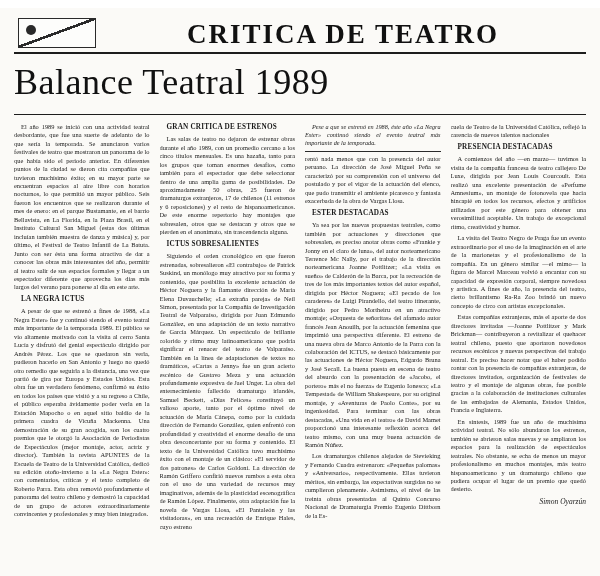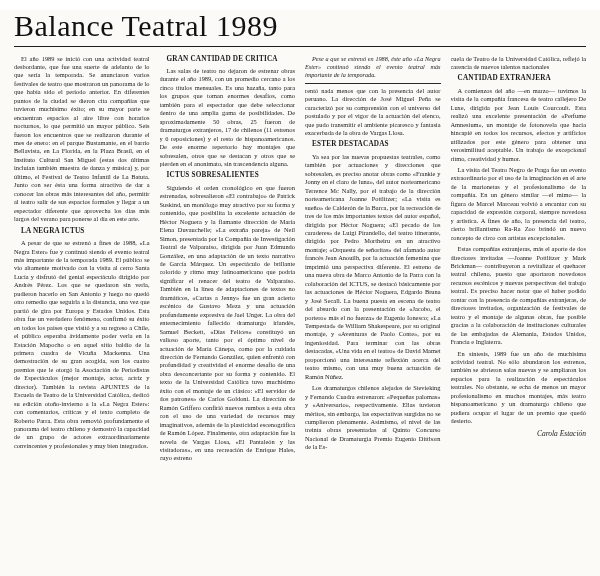--- a/index.html
+++ b/index.html
@@ -70,23 +70,23 @@
     font-family: "Liberation Serif", serif;
     font-weight: bold;
     font-size: 27px;
     letter-spacing: 2px;
     line-height: 1;
     padding-bottom: 4px;
     color: #111;
   }
   
   .headline {
-    margin: 10px 14px 4px 14px;
+    margin: 10px 14px 12px 14px;
     font-family: "Liberation Serif", serif;
-    font-size: 30px;
+    font-size: 36px;
     font-weight: normal;
     letter-spacing: 0.5px;
     color: #111;
     line-height: 1.05;
   }
   .head-rule {
     margin: 2px 14px 8px 14px;
     border-top: 1px solid #1d1d1d;
   }
   
@@ -141,51 +141,58 @@
     font-size: 7.5px;
     margin-top: 5px;
     text-indent: 0;
   }
 </style>
 </head>
 <body>
 
 <div class="page">
 
+  <div class="masthead">
+    <div class="mast-logo">
+      <div class="diag"></div>
+      <div class="dot"></div>
+    </div>
+    <div class="mast-title">CRITICA DE TEATRO</div>
+  </div>
 
   <h1 class="headline">Balance Teatral 1989</h1>
   <div class="head-rule"></div>
 
   <div class="cols">
 
     <div class="col">
       <p>El año 1989 se inició con una actividad teatral desbordante, que fue una suerte de adelanto de lo que sería la temporada. Se anunciaron varios festivales de teatro que mostraron un panorama de lo que había sido el período anterior. En diferentes puntos de la ciudad se dieron cita compañías que tuvieron muchísimo éxito; en su mayor parte se encuentran espacios al aire libre con horarios nocturnos, lo que permitió un mayor público. Seis fueron los encuentros que se realizaron durante el mes de enero: en el parque Bustamante, en el barrio Bellavista, en La Florida, en la Plaza Brasil, en el Instituto Cultural San Miguel (estas dos últimas incluían también muestra de danza y música) y, por último, el Festival de Teatro Infantil de La Batuta. Junto con ser ésta una forma atractiva de dar a conocer las obras más interesantes del año, permitir al teatro salir de sus espacios formales y llegar a un espectador diferente que aprovecha los días más largos del verano para ponerse al día en este arte.</p>
       <p class="sub">LA NEGRA ICTUS</p>
       <p>A pesar de que se estrenó a fines de 1988, «La Negra Ester» fue y continuó siendo el evento teatral más importante de la temporada 1989. El público se vio altamente motivado con la visita al cerro Santa Lucía y disfrutó del genial espectáculo dirigido por Andrés Pérez. Los que se quedaron sin verla, pudieron hacerlo en San Antonio y luego no quedó otro remedio que seguirla a la distancia, una vez que partió de gira por Europa y Estados Unidos. Esta obra fue un verdadero fenómeno, confirmó su éxito en todos los países que visitó y a su regreso a Chile, el público esperaba ávidamente poder verla en la Estación Mapocho o en aquel sitio baldío de la primera cuadra de Vicuña Mackenna. Una demostración de su gran acogida, son los cuatro premios que le otorgó la Asociación de Periodistas de Espectáculos (mejor montaje, actor, actriz y director). También la revista APUNTES de la Escuela de Teatro de la Universidad Católica, dedicó su edición otoño-invierno a la «La Negra Ester»: con comentarios, críticas y el texto completo de Roberto Parra. Esta obra removió profundamente el panorama del teatro chileno y demostró la capacidad de un grupo de actores extraordinariamente convincentes y profesionales y muy bien integrados.</p>
     </div>
 
     <div class="col">
-      <p class="sub first">GRAN CANTIDAD DE CRITICA</p>
+      <p class="sub first">GRAN CRITICA DE ESTRENOS</p>
       <p>Las salas de teatro no dejaron de estrenar obras durante el año 1989, con un promedio cercano a los cinco títulos mensuales. Es una hazaña, tanto para los grupos que toman enormes desafíos, como también para el espectador que debe seleccionar dentro de una amplia gama de posibilidades. De aproximadamente 50 obras, 25 fueron de dramaturgos extranjeros, 17 de chilenos (11 estrenos y 6 reposiciones) y el resto de hispanoamericanos. De este enorme repertorio hay montajes que sobresalen, otros que se destacan y otros que se pierden en el anonimato, sin trascendencia alguna.</p>
       <p class="sub">ICTUS SOBRESALIENTES</p>
       <p>Siguiendo el orden cronológico en que fueron estrenadas, sobresalieron «El contrabajo» de Patrick Suskind, un monólogo muy atractivo por su forma y contenido, que posibilita la excelente actuación de Héctor Noguera y la flamante dirección de María Elena Duvauchelle; «La extraña pareja» de Neil Simon, presentada por la Compañía de Investigación Teatral de Valparaíso, dirigida por Juan Edmundo González, en una adaptación de un texto narrativo de García Márquez. Un espectáculo de brillante colorido y rítmo muy latinoamericano que podría significar el renacer del teatro de Valparaíso. También en la línea de adaptaciones de textos no dramáticos, «Cartas a Jenny» fue un gran acierto escénico de Gustavo Meza y una actuación profundamente expresiva de Jael Unger. La obra del enternecimiento fallecido dramaturgo irlandés, Samuel Beckett, «Días Felices» constituyó un valioso aporte, tanto por el óptimo nivel de actuación de María Cánepa, como por la cuidada dirección de Fernando González, quien enfrentó con profundidad y creatividad el enorme desafío de una obra desconcertante por su forma y contenido. El texto de la Universidad Católica tuvo muchísimo éxito con el montaje de un clásico: «El servidor de dos patrones» de Carlos Goldoni. La dirección de Ramón Griffero confirió nuevos rumbos a esta obra con el uso de una variedad de recursos muy imaginativos, además de la plasticidad escenográfica de Ramón López. Finalmente, otra adaptación fue la novela de Vargas Llosa, «El Pantaleón y las visitadoras», en una recreación de Enrique Hales, cuyo estreno</p>
     </div>
 
     <div class="col">
       <p class="pullquote">Pese a que se estrenó en 1988, éste año «La Negra Ester» continuó siendo el evento teatral más importante de la temporada.</p>
       <p class="noind">rentó nada menos que con la presencia del autor peruano. La dirección de José Miguel Peña se caracterizó por su comprensión con el universo del postulado y por el vigor de la actuación del elenco, que pudo transmitir el ambiente picaresco y fantasía exacerbada de la obra de Vargas Llosa.</p>
       <p class="sub">ESTER DESTACADAS</p>
       <p>Ya sea por las nuevas propuestas teatrales, como también por actuaciones y direcciones que sobresalen, es preciso anotar obras como «Frankie y Jonny en el claro de luna», del autor norteamericano Terrence Mc Nally, por el trabajo de la dirección norteamericana Joanne Pottlitzer; «La visita es sueño» de Calderón de la Barca, por la recreación de tres de los más importantes textos del autor español, dirigida por Héctor Noguera; «El pecado de los caraderes» de Luigi Pirandello, del teatro itinerante, dirigido por Pedro Mortheiru en un atractivo montaje; «Orquesta de señoritas» del afamado autor francés Jean Anouilh, por la actuación femenina que imprimió una perspectiva diferente. El estreno de una nueva obra de Marco Antonio de la Parra con la colaboración del ICTUS, se destacó básicamente por las actuaciones de Héctor Noguera, Edgardo Bruna y José Secall. La buena puesta en escena de teatro del absurdo con la presentación de «Jacobo, el portero» más el no fuerza» de Eugenio Ionesco; «La Tempestad» de William Shakespeare, por su original montaje, y «Aventuras de Paolo Conte», por su ingeniosidad. Para terminar con las obras destacadas, «Una vida en el teatro» de David Mamet proporcionó una interesante reflexión acerca del teatro mismo, con una muy buena actuación de Ramón Núñez.</p>
       <p>Los dramaturgos chilenos alejados de Stevieking y Fernando Cuadra estrenaron: «Pequeñas palomas» y «Aniversario», respectivamente. Ellas tuvieron méritos, sin embargo, las expectativas surgidas no se cumplieron plenamente. Asimismo, el nivel de las treinta obras presentadas al Quinto Concurso Nacional de Dramaturgia Premio Eugenio Dittborn de la Es-</p>
     </div>
 
     <div class="col">
       <p class="noind">cuela de Teatro de la Universidad Católica, reflejó la carencia de nuevos talentos nacionales</p>
-      <p class="sub">CANTIDAD EXTRANJERA</p>
+      <p class="sub">PRESENCIA DESTACADAS</p>
       <p>A comienzos del año —en marzo— tuvimos la visita de la compañía francesa de teatro callejero De Luxe, dirigida por Jean Louis Courcoult. Esta realizó una excelente presentación de «Perfume Amnesium», un montaje de fotonovela que hacía hincapié en todos los recursos, efectos y artificios utilizados por este género para obtener una verosimilitud aceptable. Un trabajo de excepcional ritmo, creatividad y humor.</p>
       <p>La visita del Teatro Negro de Praga fue un evento extraordinario por el uso de la imaginación en el arte de la marionetas y el profesionalismo de la compañía. En un género similar —el mimo— la figura de Marcel Marceau volvió a encantar con su capacidad de expresión corporal, siempre novedosa y artística. A fines de año, la presencia del teatro, cierto brillantismo Ra-Ra Zoo brindó un nuevo concepto de circo con artistas excepcionales.</p>
       <p>Estas compañías extranjeras, más el aporte de dos directores invitadas —Joanne Pottlitzer y Mark Brickman— contribuyeron a revitalizar el quehacer teatral chileno, puesto que aportaron novedosos recursos escénicos y nuevas perspectivas del trabajo teatral. Es preciso hacer notar que el haber podido contar con la presencia de compañías extranjeras, de directores invitados, organización de festivales de teatro y el montaje de algunas obras, fue posible gracias a la colaboración de instituciones culturales de las embajadas de Alemania, Estados Unidos, Francia e Inglaterra.</p>
       <p>En síntesis, 1989 fue un año de muchísima actividad teatral. No sólo abundaron los estrenos, también se abrieron salas nuevas y se ampliaron los espacios para la realización de espectáculos teatrales. No obstante, se echa de menos un mayor profesionalismo en muchos montajes, más teatro hispanoamericano y un dramaturgo chileno que pudiera ocupar el lugar de un premio que quedó desierto.</p>
-      <p class="byline">Carola Estación</p>
+      <p class="byline">Simon Oyarzún</p>
     </div>
 
   </div>
 </div>
 
 </body></html>

